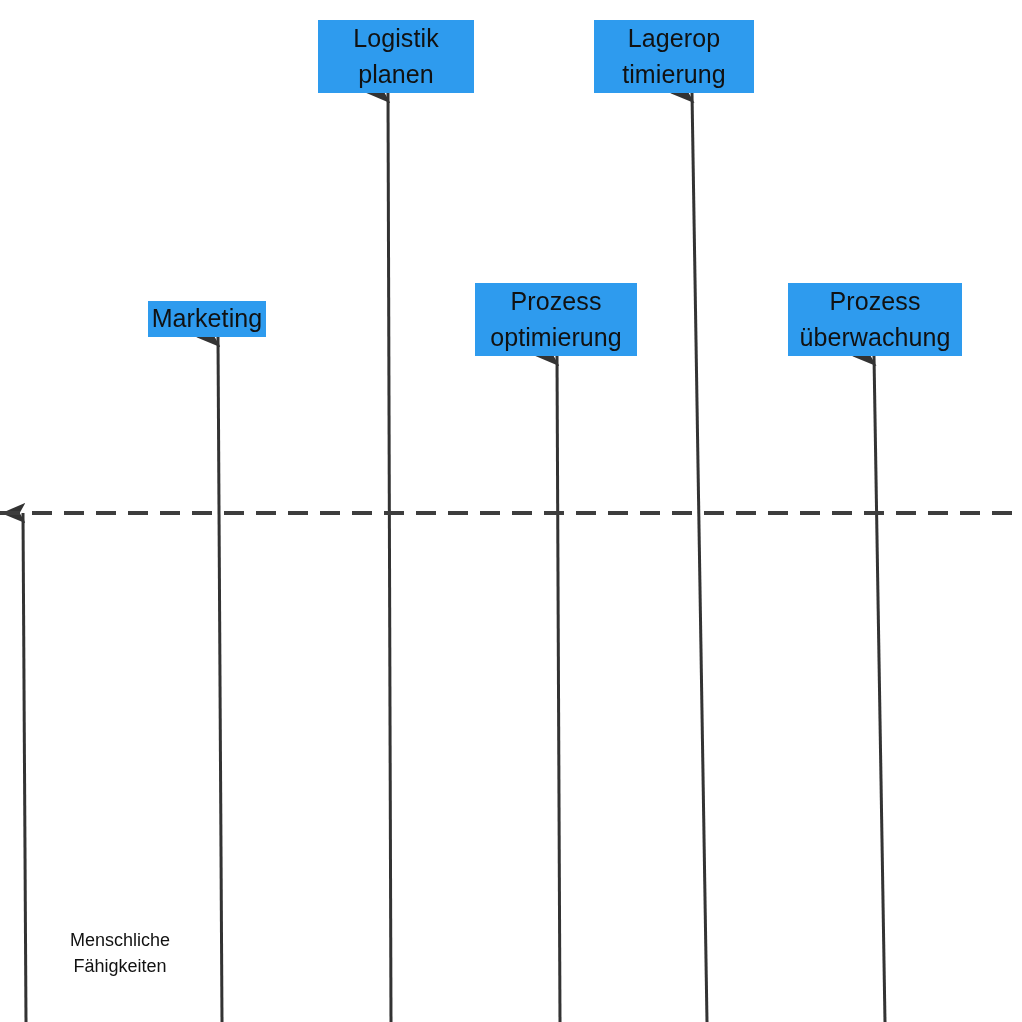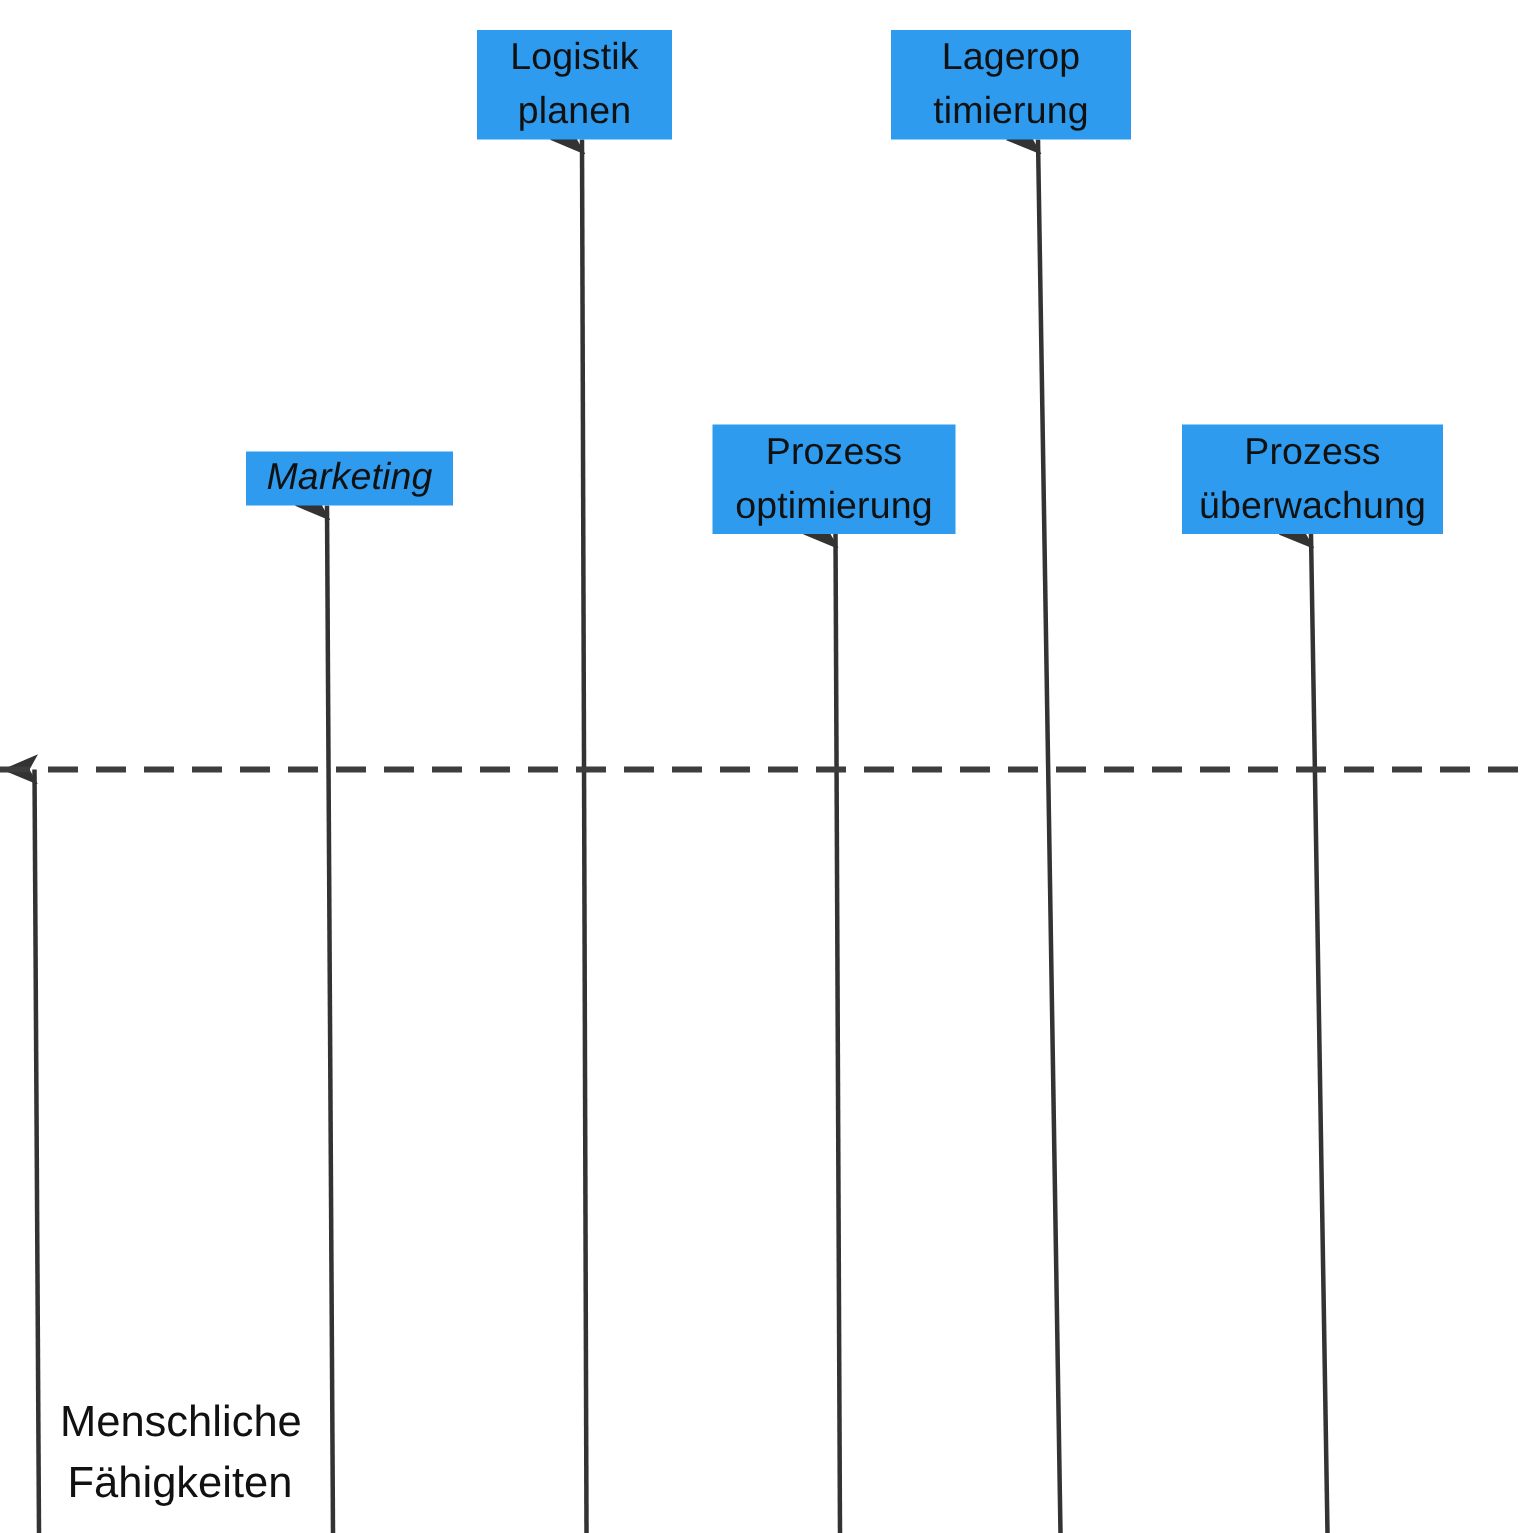--- a/index.html
+++ b/index.html
@@ -33,21 +33,21 @@
     font-size: 25px;
     line-height: 1.42;
     font-family: "Liberation Sans", "DejaVu Sans", sans-serif;
     box-sizing: border-box;
     white-space: pre-line;
     letter-spacing: 0.1px;
   }
   .plain-label {
     position: absolute;
     color: #111111;
-    font-size: 29px;
+    font-size: 18px;
     line-height: 1.42;
     text-align: center;
     white-space: pre-line;
     font-family: "Liberation Sans", "DejaVu Sans", sans-serif;
   }
 </style>
 </head>
 <body>
 
 <div id="canvas">
@@ -65,22 +65,22 @@
         <line x1="560" y1="1022" x2="557" y2="356" stroke="#333333" stroke-width="3" marker-end="url(#arrowhead)"></line>
         <line x1="707" y1="1022" x2="692" y2="93" stroke="#333333" stroke-width="3" marker-end="url(#arrowhead)"></line>
         <line x1="885" y1="1022" x2="874" y2="356" stroke="#333333" stroke-width="3" marker-end="url(#arrowhead)"></line>
       </g>
     <line id="divider-line" x1="0" y1="513" x2="1022" y2="513" stroke="#3d3d3d" stroke-width="4" stroke-dasharray="20 12"></line>
   </svg>
 
   <div id="node-layer">
       <div class="plain-label" style="left: 40px; top: 928px; width: 160px;">Menschliche
 Fähigkeiten</div>
-      <div class="node-box" style="left: 164px; top: 301px; width: 138px; height: 36px; font-style: italic;">Marketing</div>
-      <div class="node-box" style="left: 318px; top: 20px; width: 130px; height: 73px;">Logistik
+      <div class="node-box" style="left: 148px; top: 301px; width: 118px; height: 36px;">Marketing</div>
+      <div class="node-box" style="left: 318px; top: 20px; width: 156px; height: 73px;">Logistik
 planen</div>
       <div class="node-box" style="left: 475px; top: 283px; width: 162px; height: 73px;">Prozess
 optimierung</div>
       <div class="node-box" style="left: 594px; top: 20px; width: 160px; height: 73px;">Lagerop
 timierung</div>
       <div class="node-box" style="left: 788px; top: 283px; width: 174px; height: 73px;">Prozess
 überwachung</div>
     </div>
 
 </div>

